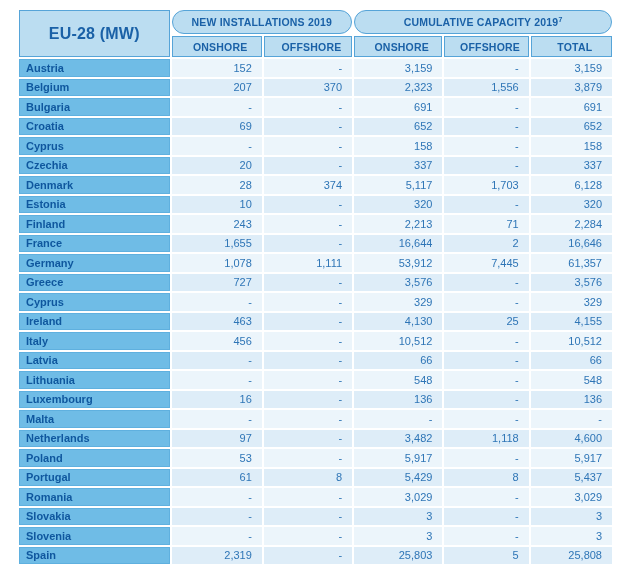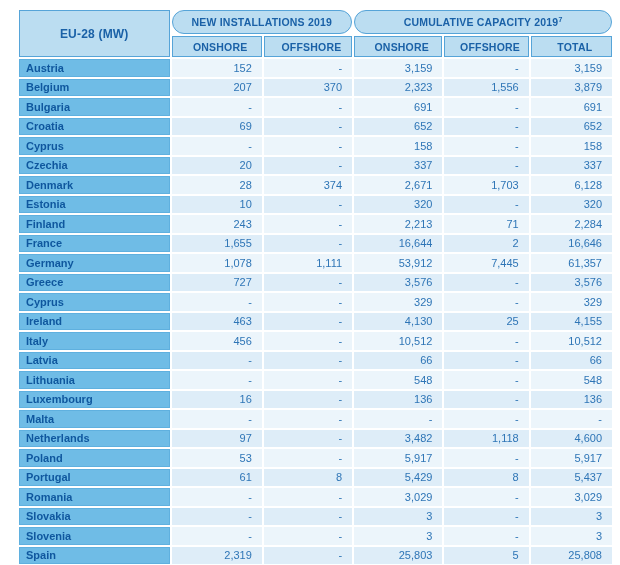--- a/index.html
+++ b/index.html
@@ -42,21 +42,21 @@
     border:1px solid var(--header_border);
     color:var(--header_text);
     font-size:10.5px;
     font-weight:bold;
     text-align:center;
     padding:3px 2px;
     letter-spacing:.2px;
   }
   th.group{height:16px;border-radius:12px;}
   th.sub{height:13px;padding-left:9px;}
-  th.corner{font-size:12px;}
+  th.corner{font-size:16px;}
   th sup{font-size:7px;vertical-align:top;line-height:1;}
 
   td{
     font-size:11px;
     padding:1px 0;
     height:13.5px;
     white-space:nowrap;
     overflow:hidden;
   }
   td.country{
@@ -148,21 +148,21 @@
         <td class="val">20</td>
         <td class="val">-</td>
         <td class="val">337</td>
         <td class="val">-</td>
         <td class="val">337</td>
       </tr>
       <tr class="odd">
         <td class="country">Denmark</td>
         <td class="val">28</td>
         <td class="val">374</td>
-        <td class="val">2,671</td>
+        <td class="val">5,117</td>
         <td class="val">1,703</td>
         <td class="val">6,128</td>
       </tr>
       <tr class="even">
         <td class="country">Estonia</td>
         <td class="val">10</td>
         <td class="val">-</td>
         <td class="val">320</td>
         <td class="val">-</td>
         <td class="val">320</td>

